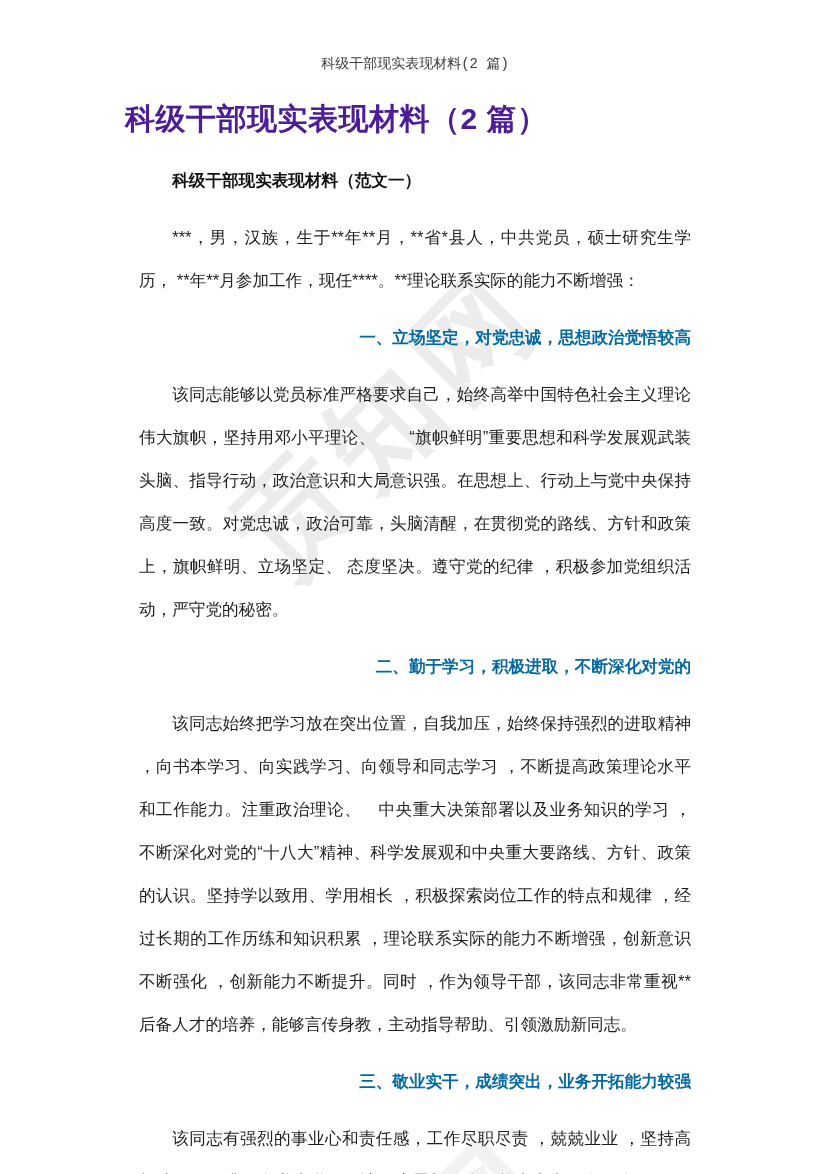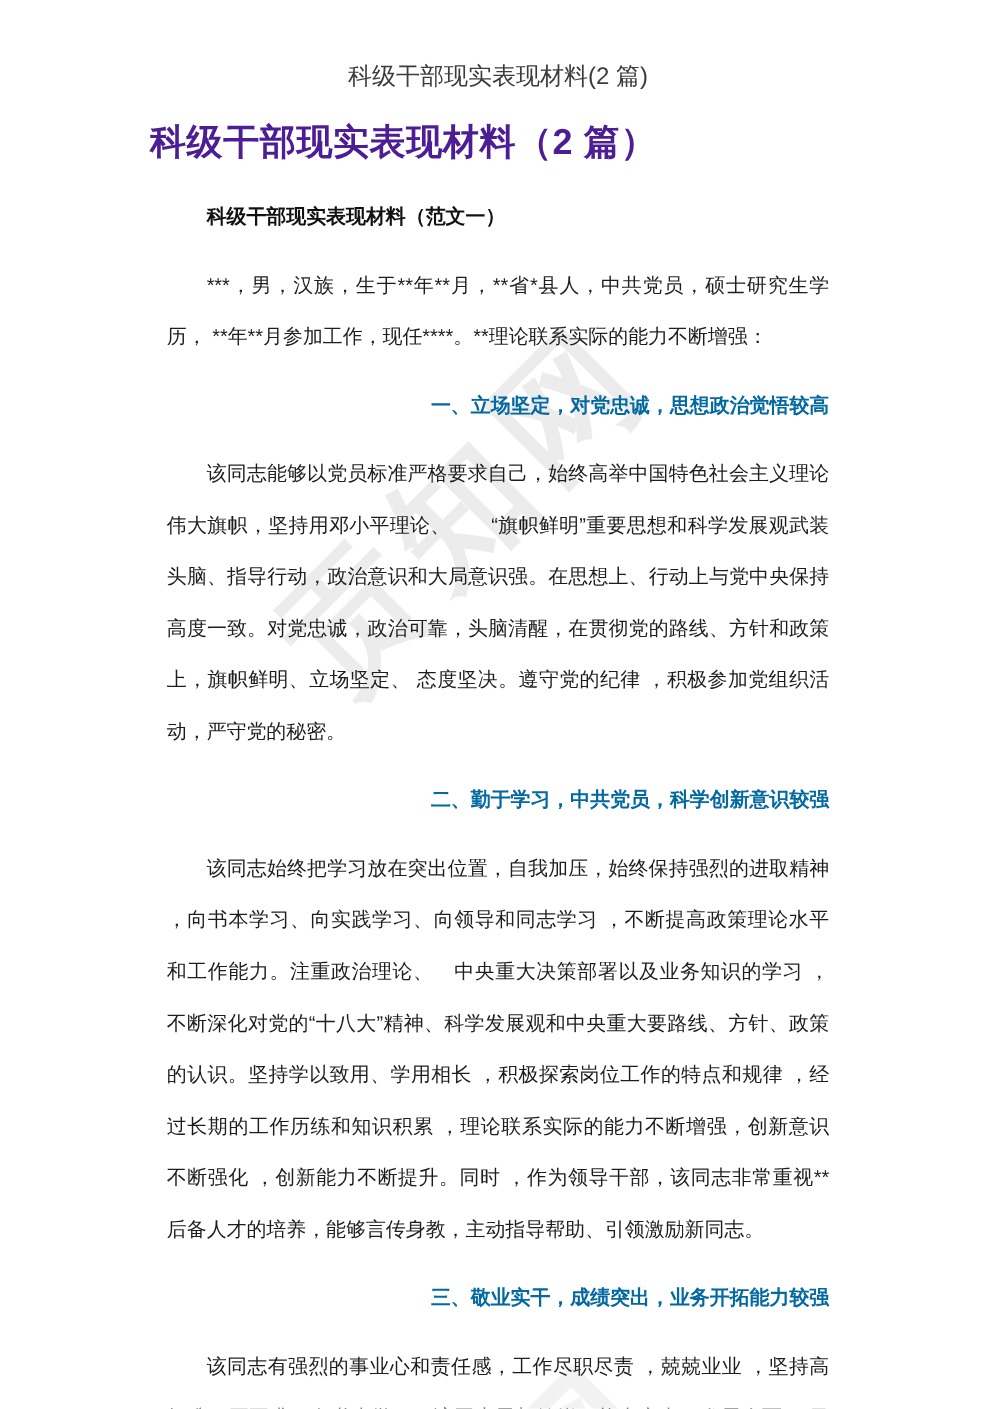--- a/index.html
+++ b/index.html
@@ -47,22 +47,22 @@
     font-size: 150px;
     line-height: 150px;
     color: rgba(0, 0, 0, 0.05);
   }
   
   .layer {
     position: relative;
     z-index: 1;
   }
   .running-header {
-    font-family: Liberation Sans, sans-serif;
-    font-size: 20px;
+    font-family: Liberation Mono, monospace;
+    font-size: 14px;
     line-height: 18px;
     color: #3c3c3c;
     text-align: center;
   }
   .doc-title {
     margin: 26px 0 0 0;
     font-size: 30px;
     line-height: 40px;
     font-weight: 700;
     color: #4c1d95;
@@ -109,21 +109,21 @@
 
     <div class="content">
       <p class="subtitle">科级干部现实表现材料（范文一）</p>
 
       <p class="para">***，男，汉族，生于**年**月，**省*县人，中共党员，硕士研究生学历， **年**月参加工作，现任****。**理论联系实际的能力不断增强：</p>
 
       <p class="heading">一、立场坚定，对党忠诚，思想政治觉悟较高</p>
 
       <p class="para">该同志能够以党员标准严格要求自己，始终高举中国特色社会主义理论伟大旗帜，坚持用邓小平理论、　　“旗帜鲜明”重要思想和科学发展观武装头脑、指导行动，政治意识和大局意识强。在思想上、行动上与党中央保持高度一致。对党忠诚，政治可靠，头脑清醒，在贯彻党的路线、方针和政策上，旗帜鲜明、立场坚定、 态度坚决。遵守党的纪律 ，积极参加党组织活动，严守党的秘密。</p>
 
-      <p class="heading">二、勤于学习，中共党员，科学创新意识较强</p>
+      <p class="heading">二、勤于学习，积极进取，不断深化对党的</p>
 
       <p class="para">该同志始终把学习放在突出位置，自我加压，始终保持强烈的进取精神 ，向书本学习、向实践学习、向领导和同志学习 ，不断提高政策理论水平和工作能力。注重政治理论、　中央重大决策部署以及业务知识的学习 ，不断深化对党的“十八大”精神、科学发展观和中央重大要路线、方针、政策的认识。坚持学以致用、学用相长 ，积极探索岗位工作的特点和规律 ，经过长期的工作历练和知识积累 ，理论联系实际的能力不断增强，创新意识不断强化 ，创新能力不断提升。同时 ，作为领导干部，该同志非常重视**后备人才的培养，能够言传身教，主动指导帮助、引领激励新同志。</p>
 
       <p class="heading">三、敬业实干，成绩突出，业务开拓能力较强</p>
 
       <p class="para">该同志有强烈的事业心和责任感，工作尽职尽责 ，兢兢业业 ，坚持高标准、严要求，向书本学习。该同志思想敏锐、能力突出，发展全面 ，勇于开拓，在困难</p>
     </div>
   </div>
 </div>
 

